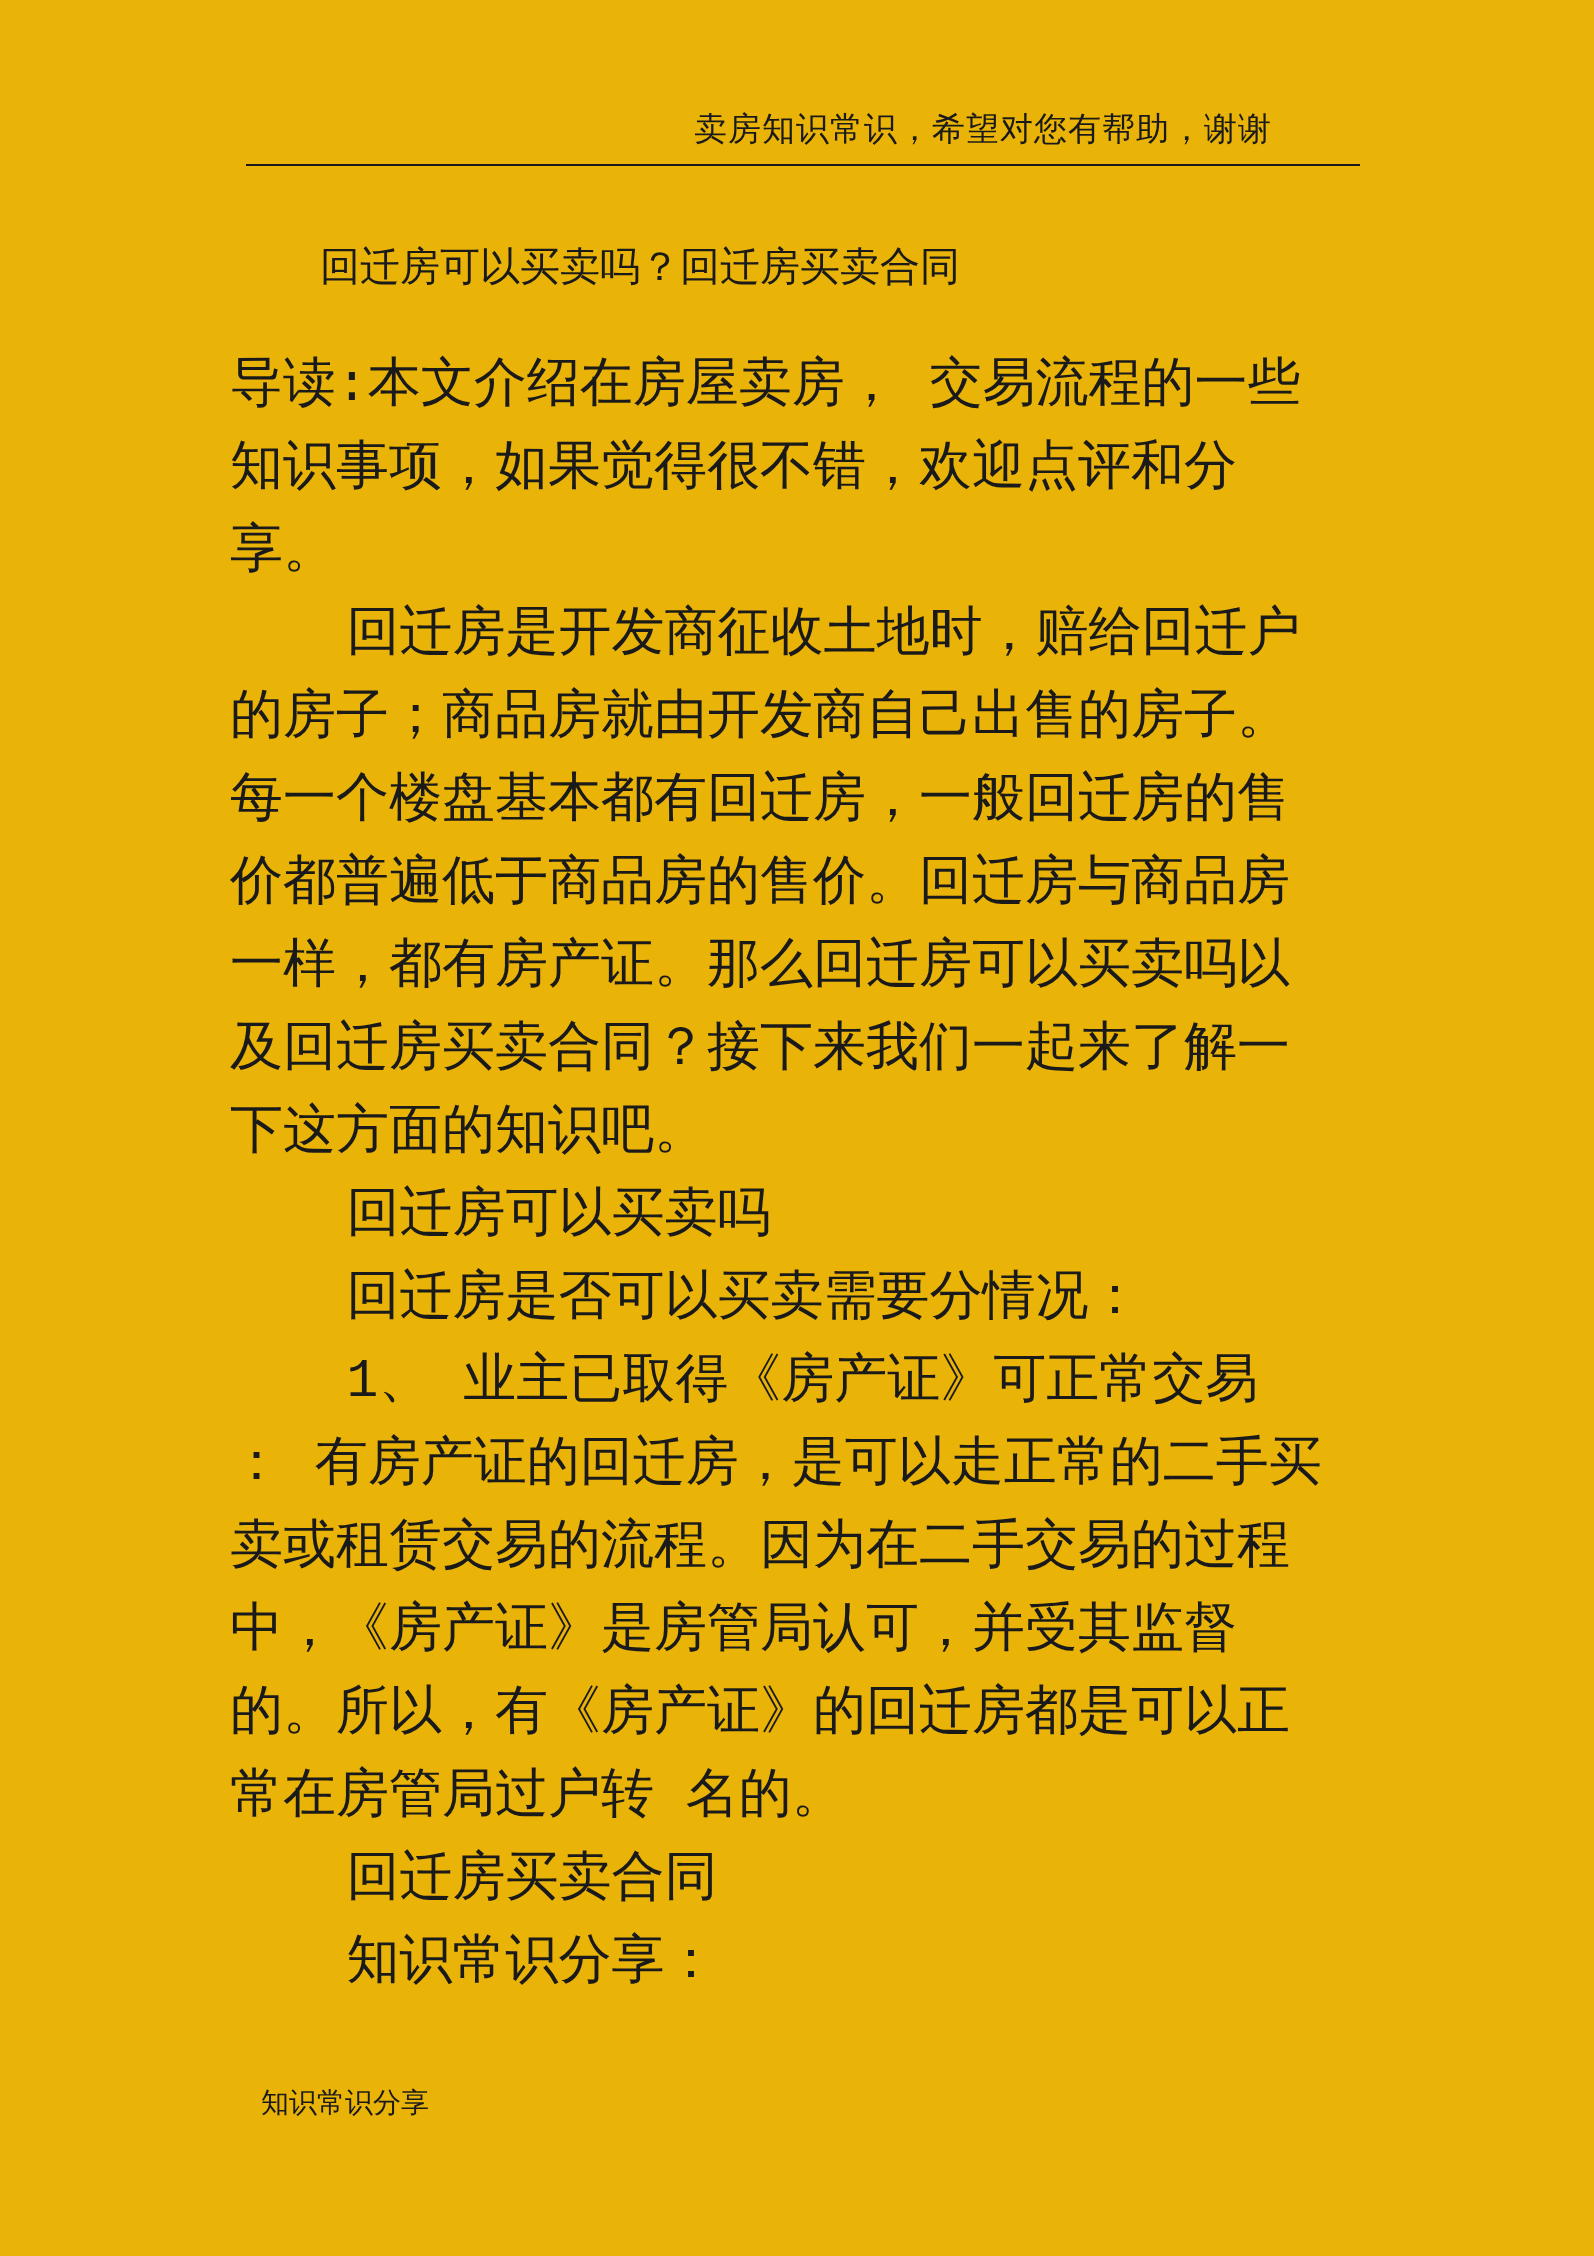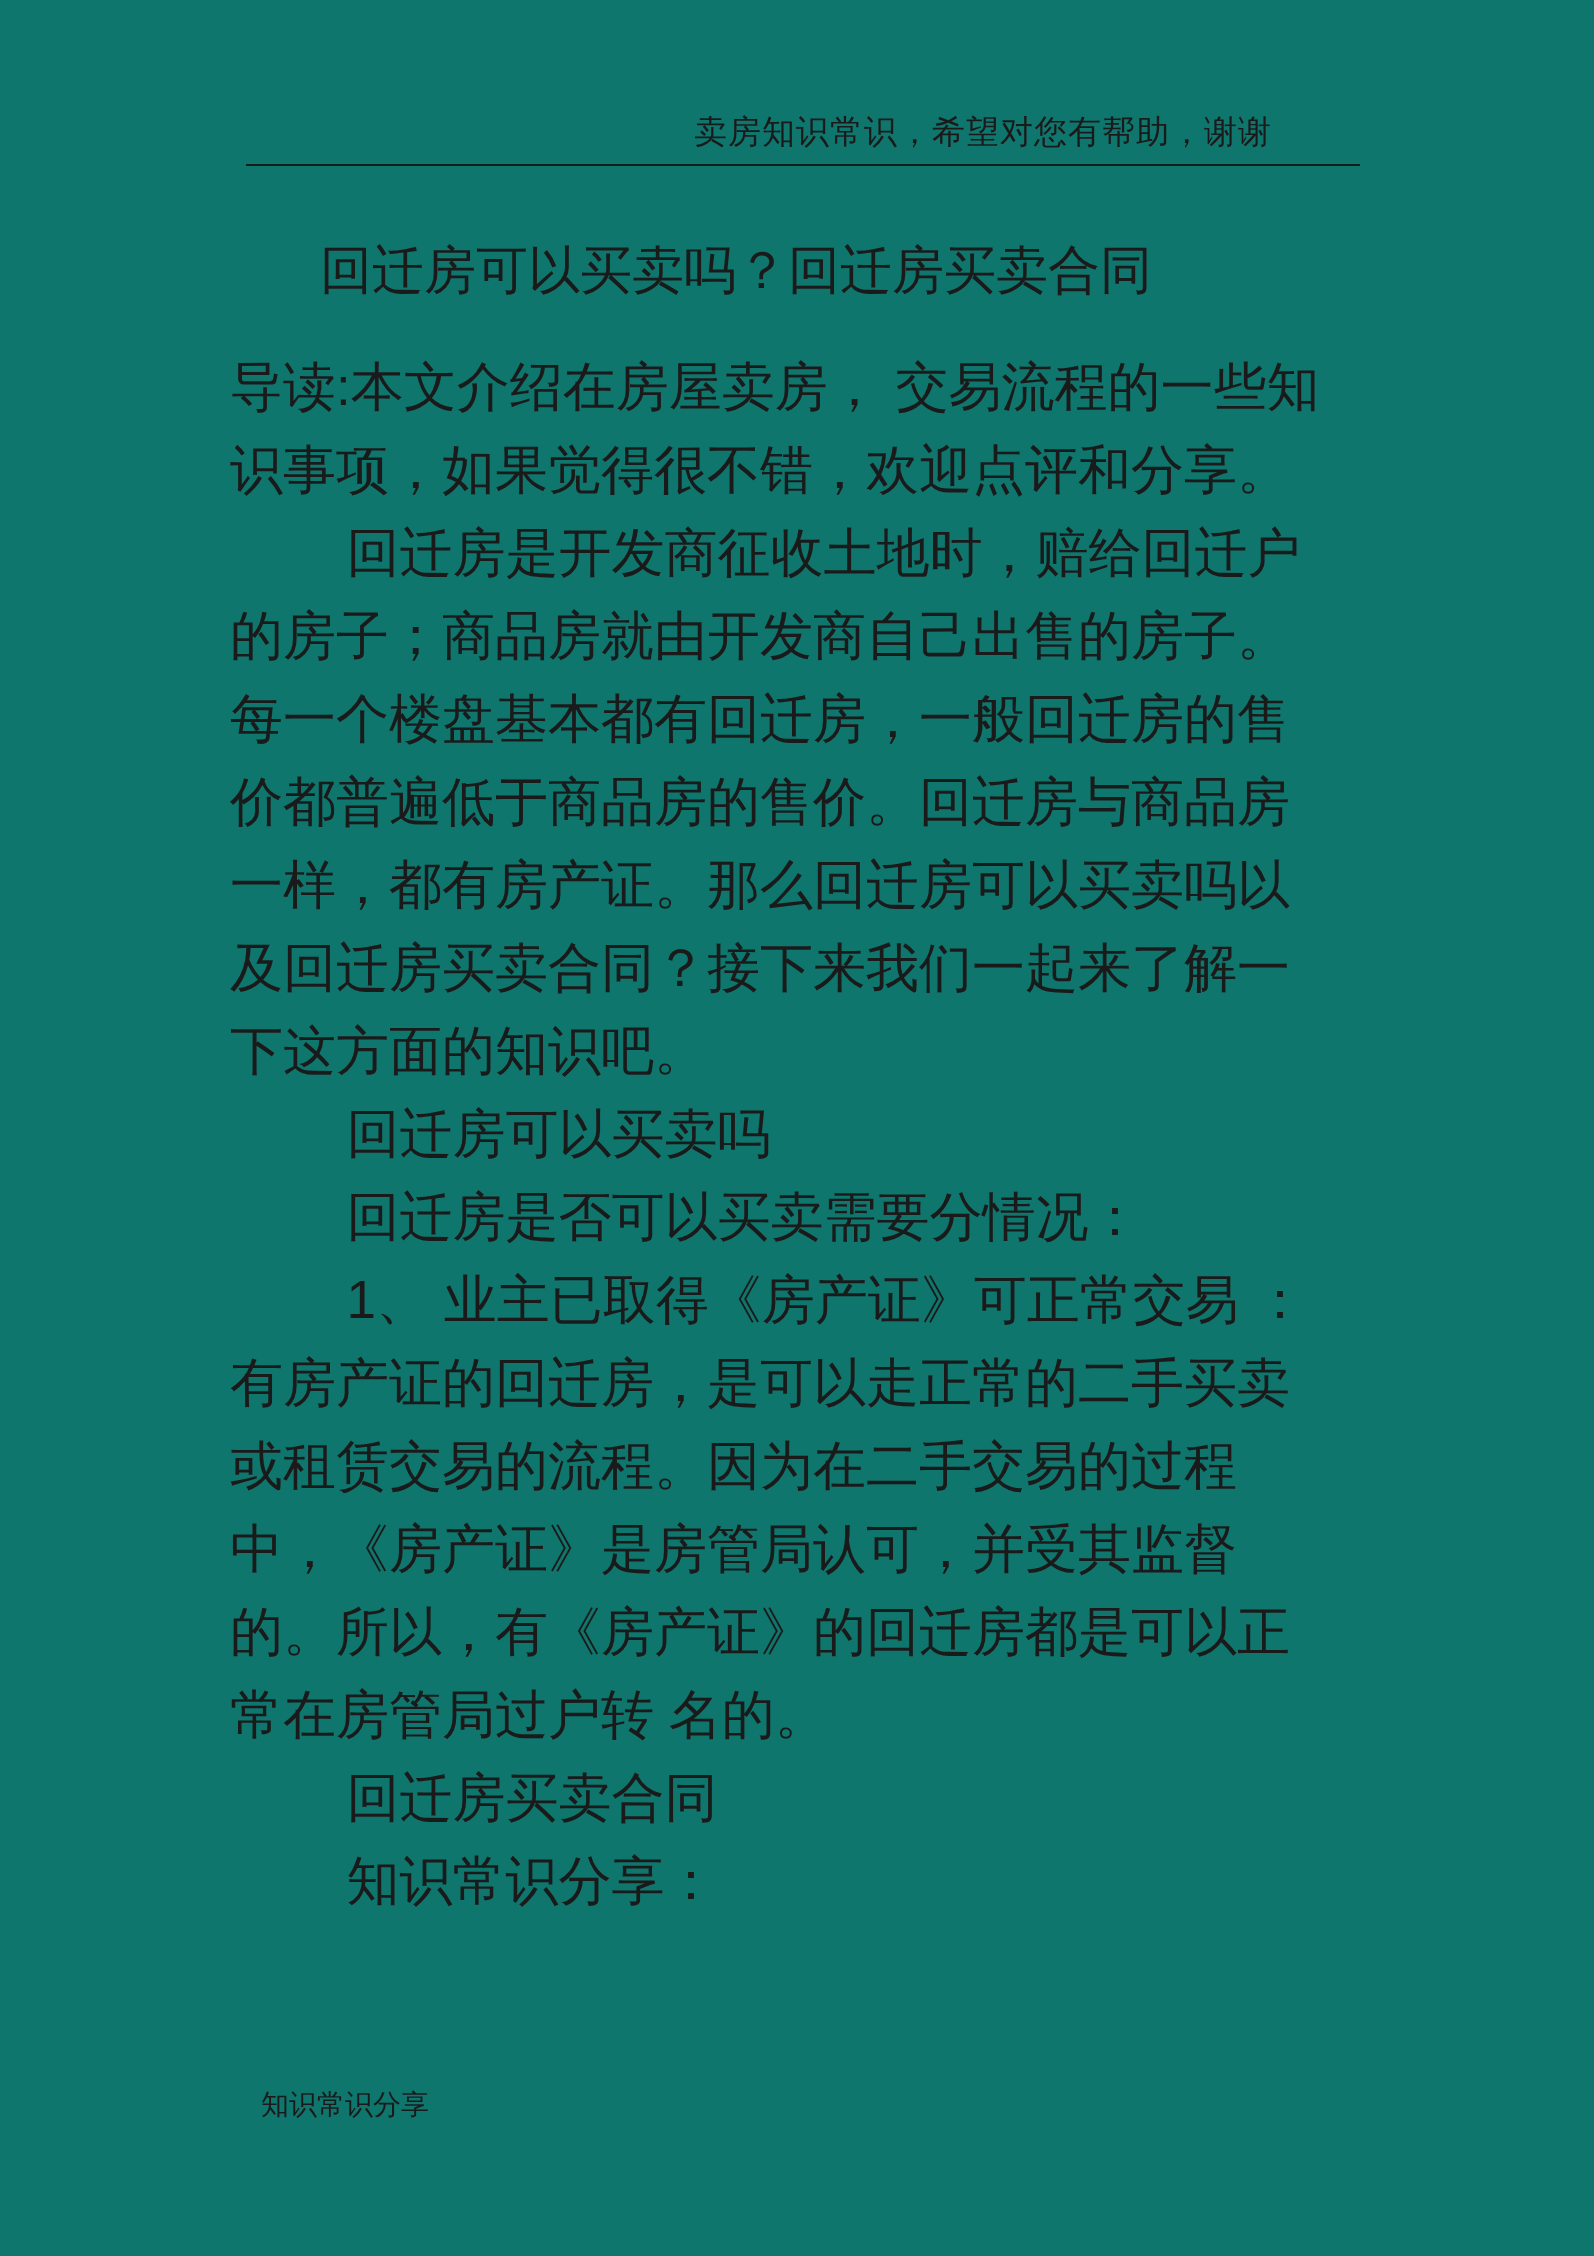--- a/index.html
+++ b/index.html
@@ -4,23 +4,23 @@
 <style>
   html, body {
     margin: 0;
     padding: 0;
     background: #ffffff;
   }
   .page {
     position: relative;
     width: 1594px;
     height: 2256px;
-    background: #0f766e;
+    background: #eab308;
     overflow: hidden;
-    font-family: Liberation Sans, sans-serif;
+    font-family: Liberation Mono, monospace;
     color: #1a1a1a;
   }
   .header {
     position: absolute;
     left: 246px;
     top: 112px;
     width: 1114px;
     border-bottom: 2px solid #1a1a1a;
     padding-bottom: 12px;
   }
@@ -29,21 +29,21 @@
     padding-right: 88px;
     font-size: 33px;
     line-height: 40px;
     letter-spacing: 1px;
     white-space: pre-wrap;
   }
   .doc-title {
     position: absolute;
     left: 320px;
     top: 238px;
-    font-size: 52px;
+    font-size: 40px;
     line-height: 64px;
     font-weight: normal;
     margin: 0;
     white-space: pre-wrap;
   }
   .body-text {
     position: absolute;
     left: 230px;
     top: 345px;
     width: 1096px;

